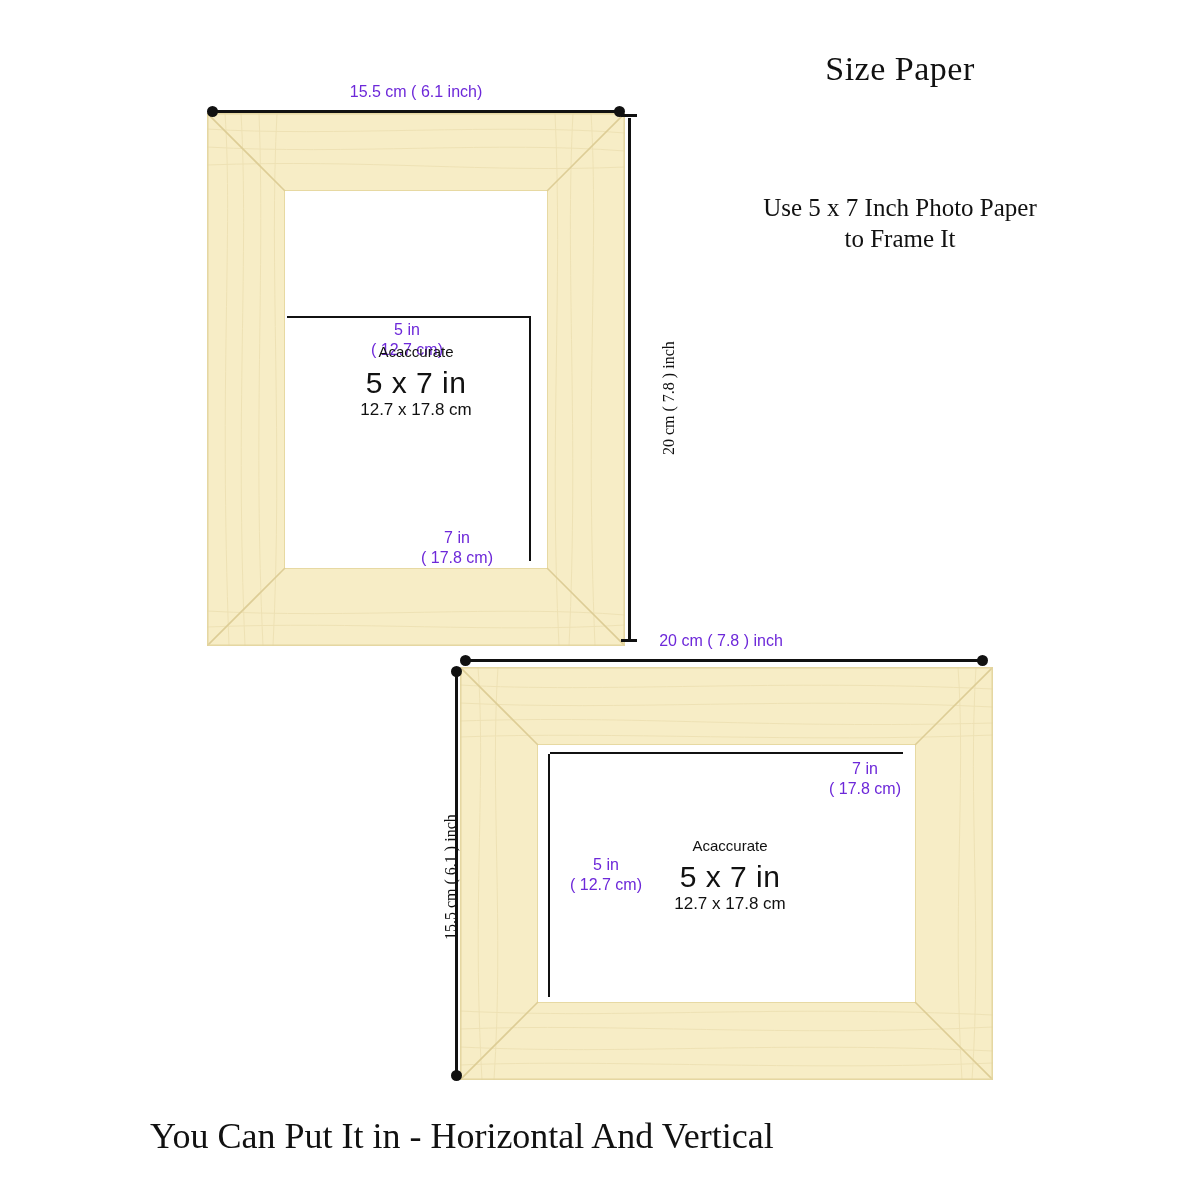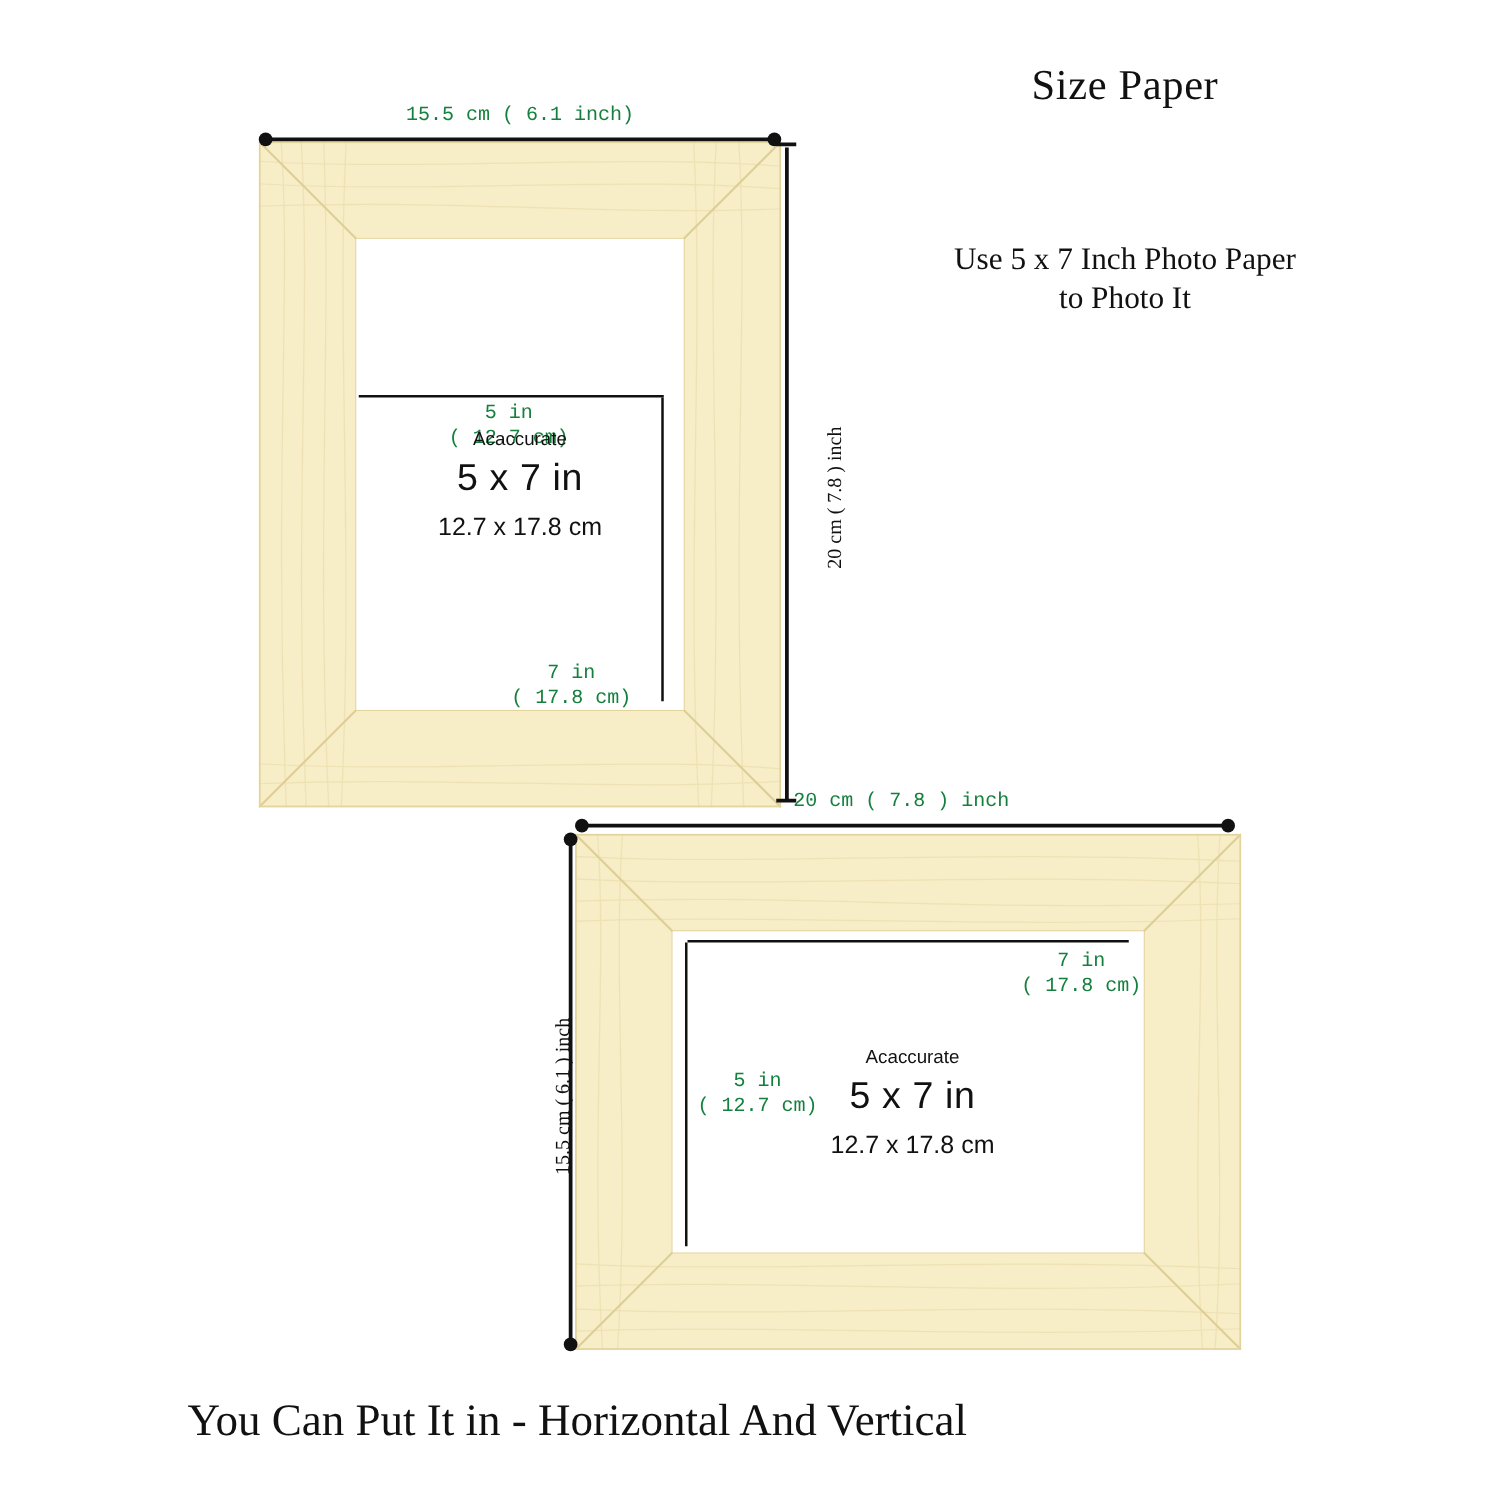--- a/index.html
+++ b/index.html
@@ -86,23 +86,23 @@
     background: #111111;
     border-radius: 50%;
   }
 
   .thin-rule { background: #111111; }
 
   
   .dim-label {
     position: absolute;
     font-size: 16px;
-    font-family: Liberation Mono, monospace;
-    text-align: center;
-    color: #15803d;
+    font-family: Liberation Sans, sans-serif;
+    text-align: center;
+    color: #6d28d9;
     line-height: 1.25;
     white-space: nowrap;
   }
   .rot-label {
     position: absolute;
     font-size: 16px;
     font-family: "Liberation Serif", serif;
     color: #111111;
     white-space: nowrap;
     transform-origin: 0 0;
@@ -121,34 +121,34 @@
     font-family: "Liberation Sans", sans-serif;
     margin-bottom: 6px;
   }
   .size-main {
     font-size: 30px;
     color: #111111;
     font-family: "Liberation Sans", sans-serif;
     letter-spacing: .5px;
   }
   .size-metric {
-    font-size: 20px;
-    color: #111111;
-    font-family: "Liberation Sans", sans-serif;
-    margin-top: 11px;
+    font-size: 17px;
+    color: #111111;
+    font-family: "Liberation Sans", sans-serif;
+    margin-top: 0;
   }
 </style>
 </head>
 <body>
 
 <div class="abs" id="size-guide-title">Size Paper</div>
 
 <div class="abs" id="use-photo-paper">
   <div>Use 5 x 7 Inch Photo Paper</div>
-  <div>to Photo It</div>
+  <div>to Frame It</div>
 </div>
 
 <div class="abs" id="bottom-caption">You Can Put It in - Horizontal And Vertical</div>
 
 <div class="frame" id="frame-vertical" style="left:207px; top:113px; width:418px; height:533px;">
 
   <svg class="grain" viewBox="0 0 418 533" preserveAspectRatio="none">
     <rect x="0" y="0" width="418" height="533" fill="#f7edc6"></rect>
     <g stroke="#e6d7a4" stroke-width="1" fill="none" opacity="0.9">
       <path d="M18 0 C 26 120, 12 260, 22 533"></path>

